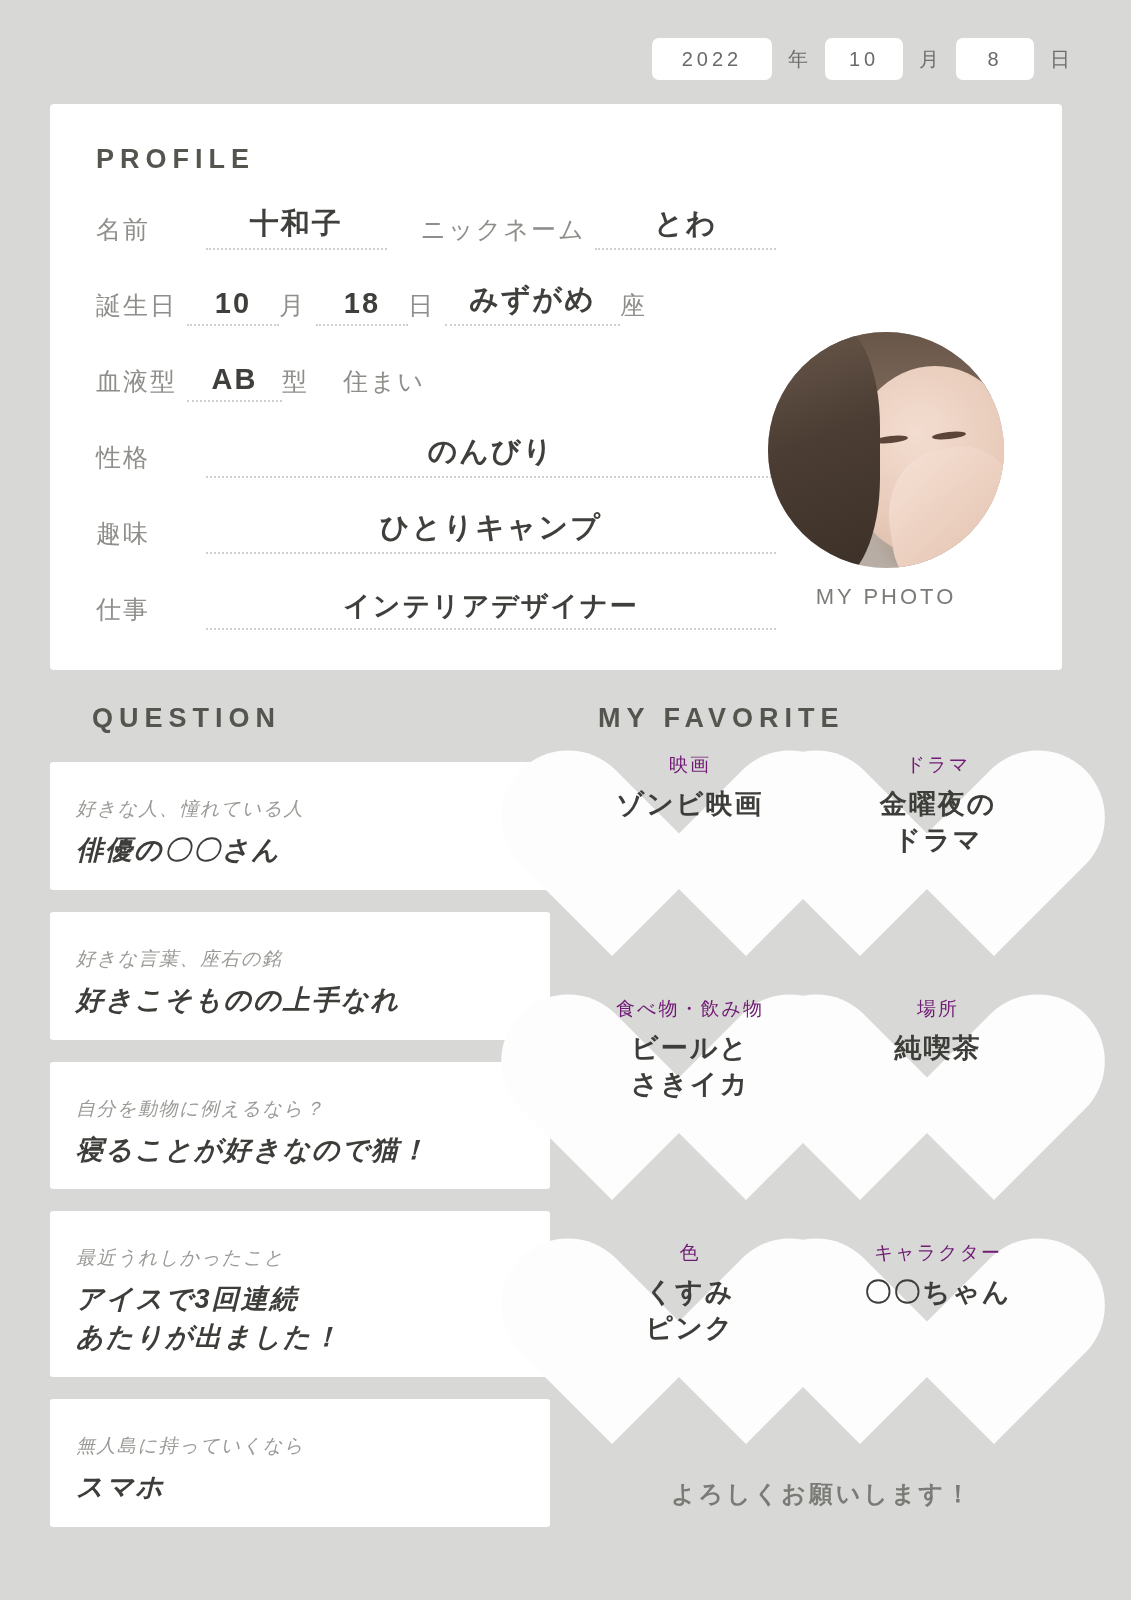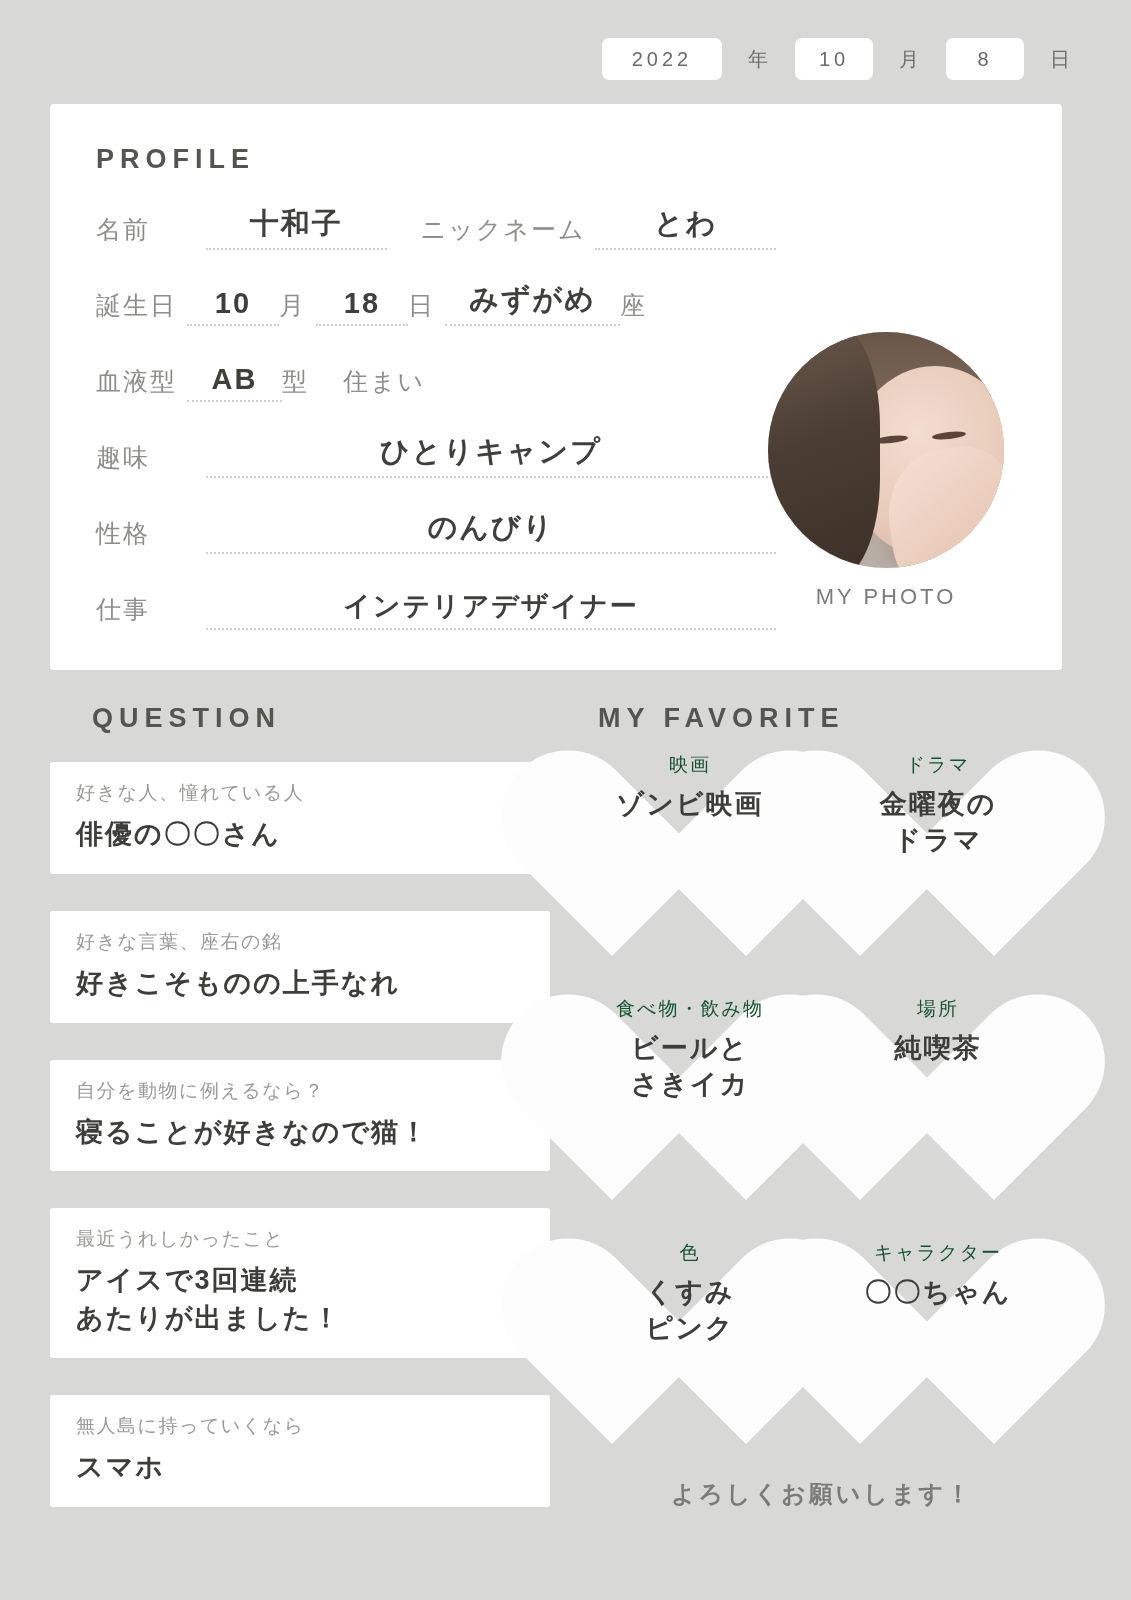--- a/index.html
+++ b/index.html
@@ -14,21 +14,21 @@
     position: relative;
   }
 
   
   .date-row {
     position: absolute;
     top: 38px;
     right: 56px;
     display: flex;
     align-items: center;
-    gap: 22px;
+    gap: 12px;
     height: 42px;
   }
   .date-box {
     background: #fff;
     border-radius: 7px;
     height: 42px;
     display: flex;
     align-items: center;
     justify-content: center;
     font-size: 20px;
@@ -192,22 +192,23 @@
 
   .qlist {
     position: absolute;
     left: 50px;
     top: 762px;
     width: 500px;
   }
   .qcard {
     background: #fff;
     border-radius: 3px;
-    padding: 18px 26px 20px 26px;
-    margin-bottom: 37px;
+    padding: 34px 26px 20px 26px;
+    margin-bottom: 22px;
+    font-style: italic;
   }
   .qlabel {
     font-size: 19px;
     color: #9a9a96;
     letter-spacing: 1.5px;
     margin-bottom: 10px;
   }
   .qanswer {
     font-size: 27px;
     color: #3d3d3a;
@@ -251,21 +252,21 @@
   .heart::before { left: 44px; transform: rotate(-45deg); transform-origin: 0 100%; }
   .heart::after { left: 44px; transform: rotate(45deg); transform-origin: 100% 100%; }
   .heart-content {
     position: relative;
     z-index: 2;
     text-align: center;
     padding-bottom: 14px;
   }
   .heart-label {
     font-size: 19px;
-    color: #14532d;
+    color: #701a75;
     letter-spacing: 2px;
     margin-bottom: 8px;
   }
   .heart-value {
     font-size: 27px;
     font-weight: 700;
     color: #3d3d3a;
     letter-spacing: 2px;
     line-height: 1.35;
   }
@@ -326,29 +327,29 @@
       <div class="flabel">血液型</div>
       <div class="gap"></div>
       <div class="fvalue blood">AB</div>
       <div class="flabel">型</div>
       <div class="gap-lg"></div>
       <div class="flabel">住まい</div>
       <div class="gap"></div>
     </div>
 
     <div class="frow">
+      <div class="flabel spread">性格</div>
+      <div class="gap"></div>
+      <div class="fvalue">のんびり</div>
+    </div>
+
+    <div class="frow">
       <div class="flabel spread">趣味</div>
       <div class="gap"></div>
       <div class="fvalue">ひとりキャンプ</div>
-    </div>
-
-    <div class="frow">
-      <div class="flabel spread">性格</div>
-      <div class="gap"></div>
-      <div class="fvalue">のんびり</div>
     </div>
 
     <div class="frow">
       <div class="flabel spread">仕事</div>
       <div class="gap"></div>
       <div class="fvalue small">インテリアデザイナー</div>
     </div>
 
   </div>
 

